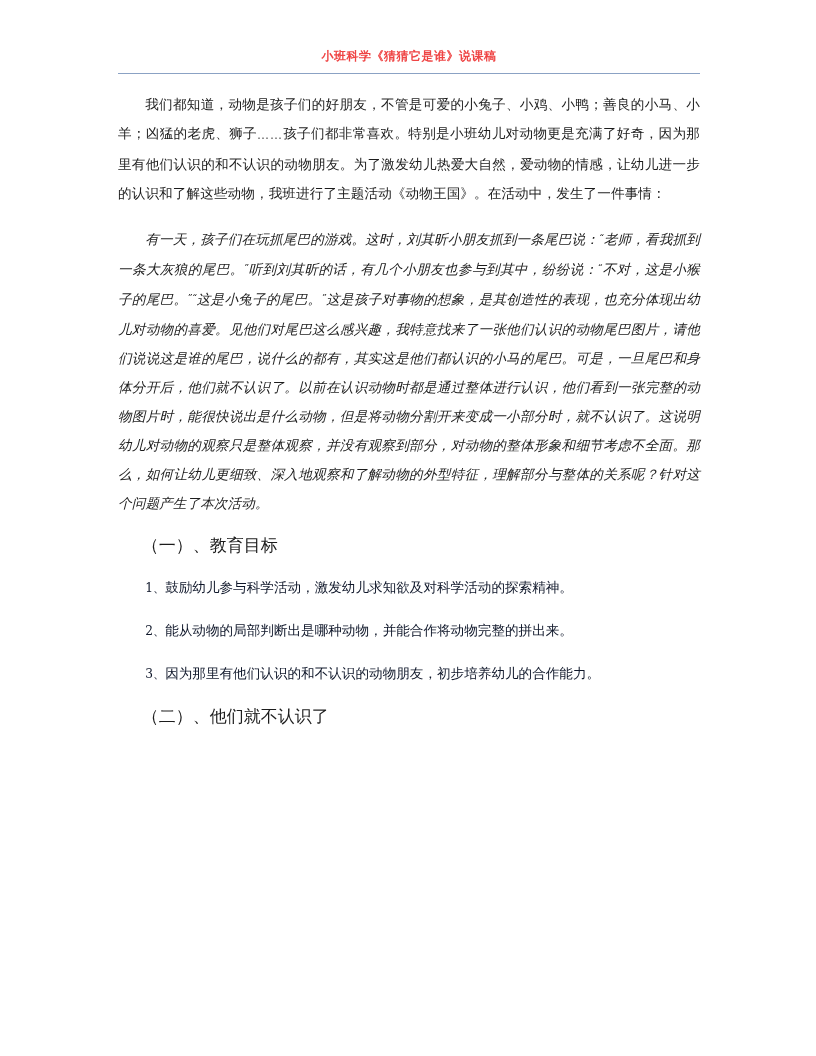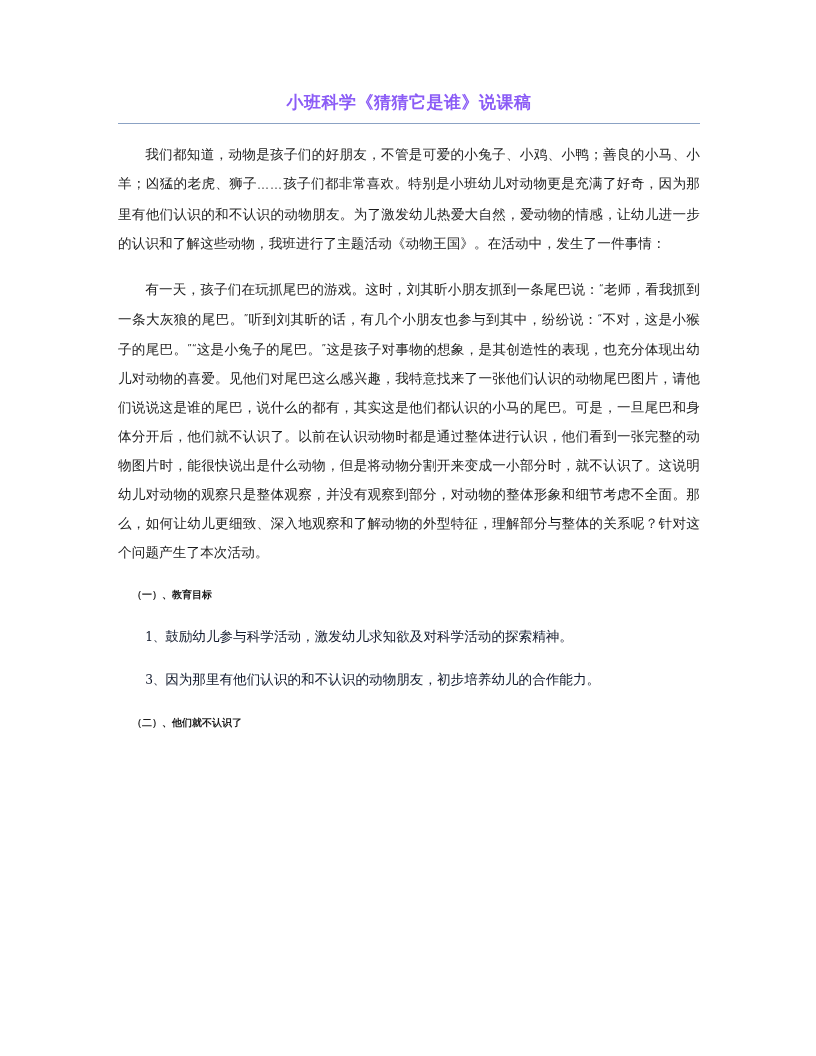--- a/index.html
+++ b/index.html
@@ -25,26 +25,26 @@
 
   .content {
     position: absolute;
     left: 118px;
     top: 0;
     width: 582px;
   }
 
   .doc-title {
     margin: 0;
-    padding-top: 91px;
+    padding-top: 48px;
     text-align: center;
-    font-size: 17px;
+    font-size: 12px;
     font-weight: bold;
     letter-spacing: 0.5px;
-    color: #8b5cf6;
+    color: #ef4444;
     line-height: 1.35;
     white-space: nowrap;
   }
 
   .title-rule {
     margin-top: 9px;
     width: 582px;
     height: 0;
     border: 0;
     border-top: 1.4px solid #8ba2c4;
@@ -59,29 +59,30 @@
     font-size: 13.6px;
     line-height: 29px;
     text-align: justify;
     text-justify: inter-ideograph;
     text-indent: 2em;
     color: #1c1c1c;
     letter-spacing: 0.1px;
   }
 
   p.para.italic {
+    font-style: italic;
   }
 
   p.heading {
     margin: 0 0 13px 0;
-    font-size: 10px;
+    font-size: 17px;
     line-height: 29px;
     text-indent: 1.4em;
     color: #1c1c1c;
-    font-weight: bold;
+    font-weight: normal;
   }
 
   p.listitem {
     margin: 0 0 13px 0;
     font-size: 13.6px;
     line-height: 29px;
     text-indent: 2em;
     text-align: justify;
     text-justify: inter-ideograph;
     color: #0f172a;
@@ -123,20 +124,21 @@
 
       <p class="para"><span>我们都知道，动物是孩子们的好朋友，不管是可爱的小兔子、小鸡、小鸭；善良的小马、小羊；凶猛的老虎、狮子</span><span class="tail">……</span><span>孩子们都非常喜欢。特别是小班幼儿对动物更是充满了好奇，因为那里有他们认识的和不认识的动物朋友。为了激发幼儿热爱大自然，爱动物的情感，让幼儿进一步的认识和了解这些动物，我班进行了主题活动《动物王国》。在活动中，发生了一件事情：</span></p>
 
       <p class="para italic"><span>有一天，孩子们在玩抓尾巴的游戏。这时，刘其昕小朋友抓到一条尾巴说：</span><span class="q">“</span><span>老师，看我抓到一条大灰狼的尾巴。</span><span class="q">”</span><span>听到刘其昕的话，有几个小朋友也参与到其中，纷纷说：</span><span class="q">“</span><span>不对，这是小猴子的尾巴。</span><span class="q">”“</span><span>这是小兔子的尾巴。</span><span class="q">”</span><span>这是孩子对事物的想象，是其创造性的表现，也充分体现出幼儿对动物的喜爱。见他们对尾巴这么感兴趣，我特意找来了一张他们认识的动物尾巴图片，请他们说说这是谁的尾巴，说什么的都有，其实这是他们都认识的小马的尾巴。可是，一旦尾巴和身体分开后，他们就不认识了。以前在认识动物时都是通过整体进行认识，他们看到一张完整的动物图片时，能很快说出是什么动物，但是将动物分割开来变成一小部分时，就不认识了。这说明幼儿对动物的观察只是整体观察，并没有观察到部分，对动物的整体形象和细节考虑不全面。那么，如何让幼儿更细致、深入地观察和了解动物的外型特征，理解部分与整体的关系呢？针对这个问题产生了本次活动。</span></p>
 
       <p class="heading">（一）、教育目标</p>
 
 
       <p class="listitem"><span class="num">1、</span><span>鼓励幼儿参与科学活动，激发幼儿求知欲及对科学活动的探索精神。</span></p>
 
+      <p class="listitem"><span class="num">2、</span><span>能从动物的局部判断出是哪种动物，并能合作将动物完整的拼出来。</span></p>
 
       <p class="listitem"><span class="num">3、</span><span>因为那里有他们认识的和不认识的动物朋友，初步培养幼儿的合作能力。</span></p>
 
       <p class="heading">（二）、他们就不认识了</p>
 
 
     </div>
   </div>
 </div>
 

